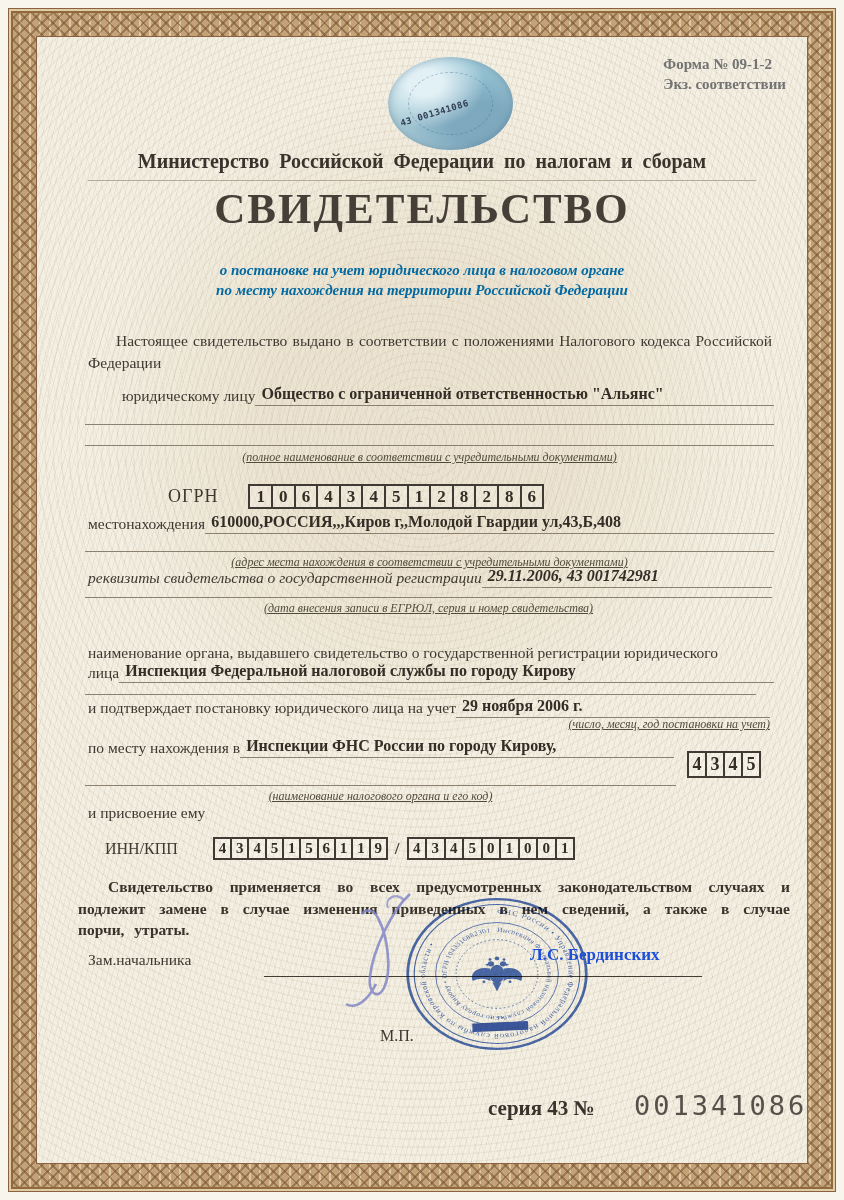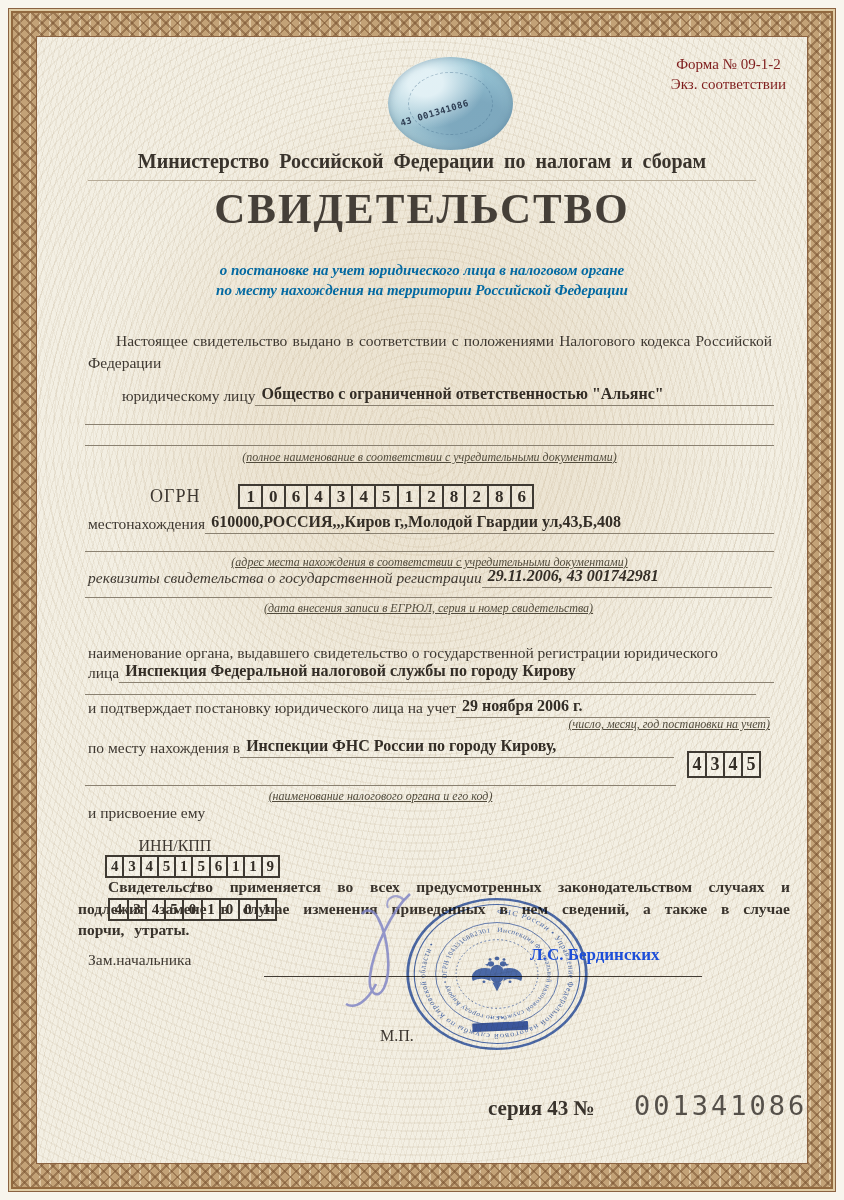--- a/index.html
+++ b/index.html
@@ -24,48 +24,48 @@
     background:radial-gradient(circle at 50% 34%, rgba(205,178,135,.18) 0 150px, rgba(205,178,135,0) 330px);}
   
   .abs{position:absolute;z-index:2;}
   .frow{position:absolute;z-index:2;display:flex;align-items:flex-end;font-size:15.5px;line-height:20px;}
   .lbl{white-space:nowrap;}
   .fill{flex:1;border-bottom:1px solid #8a8171;padding:0 6px 1px;white-space:nowrap;
         font-weight:bold;font-size:16px;color:#332d26;}
   .rule{position:absolute;z-index:2;height:0;border-bottom:1px solid #8a8171;}
   .cap{position:absolute;z-index:2;font-style:italic;font-size:12px;color:#514b3c;text-align:center;text-decoration:underline;}
   
-  .form-no{top:54px;right:58px;text-align:center;font-weight:normal;font-size:15px;line-height:20px;color:#7f1d1d;}
+  .form-no{top:54px;right:58px;text-align:left;font-weight:bold;font-size:15px;line-height:20px;color:#737373;}
   .ministry{top:150px;left:88px;right:88px;text-align:center;font-weight:bold;font-size:20px;
             word-spacing:5px;padding-bottom:7px;border-bottom:1px solid #b5aa97;color:#39332c;}
   .title{top:184px;left:0;right:0;text-align:center;font-weight:bold;font-size:43px;
          letter-spacing:2px;color:#453f38;}
   .subtitle{top:260px;left:0;right:0;text-align:center;font-weight:bold;font-size:15px;
             line-height:20px;color:#0369a1;font-style:italic;}
   .intro{top:330px;left:88px;right:72px;font-size:15.5px;line-height:22px;text-indent:28px;text-align:justify;}
   
   .entity-row{top:384px;left:122px;right:70px;}
   .r1{top:424px;left:85px;right:70px;} .r2{top:445px;left:85px;right:70px;}
   .c1{top:450px;left:85px;right:70px;}
-  .ogrn-row{top:484px;left:150px;display:flex;align-items:center;gap:38px;}
+  .ogrn-row{top:484px;left:168px;display:flex;align-items:center;gap:30px;}
   .ogrn-lab{font-size:18px;letter-spacing:1px;}
   .loc-row{top:512px;left:88px;right:70px;}
   .r3{top:551px;left:85px;right:70px;} .c2{top:555px;left:85px;right:70px;}
   .reg-row{top:566px;left:88px;right:72px;font-style:italic;}
   .r4{top:597px;left:85px;right:72px;} .c3{top:601px;left:85px;right:72px;}
   .auth1{top:643px;left:88px;right:70px;font-size:15.5px;line-height:20px;text-align:justify;}
   .auth2-row{top:661px;left:88px;right:70px;}
   .r5{top:694px;left:85px;right:88px;}
   .confirm-row{top:696px;left:88px;right:74px;}
   .c4{top:717px;left:400px;right:74px;text-align:right;}
   .place-row{top:736px;left:88px;right:170px;}
   .code-box{top:751px;left:687px;}
   .r6{top:785px;left:85px;right:168px;} .c5{top:789px;left:85px;right:168px;}
   .assign{top:804px;left:88px;font-size:15.5px;}
-  .innkpp-row{top:837px;left:105px;display:flex;align-items:center;flex-direction:column;}
+  .innkpp-row{top:837px;left:105px;display:flex;align-items:center;}
   .innkpp-lab{font-size:16px;margin-right:35px;}
   .slash{font-size:17px;margin:0 7px;font-weight:bold;}
   
   .cells{display:flex;z-index:2;}
   .cells .cell{box-sizing:border-box;border:2px solid #3f3a33;margin-left:-2px;display:flex;
     align-items:center;justify-content:center;font-weight:bold;color:#332d26;background:rgba(255,255,255,.18);}
   .cells .cell:first-child{margin-left:0;}
   .ogrn-cells .cell{width:24.6px;height:25px;font-size:17px;}
   .inn-cells  .cell{width:19.3px;height:23px;font-size:15px;}
   .kpp-cells  .cell{width:20.5px;height:23px;font-size:15px;}

